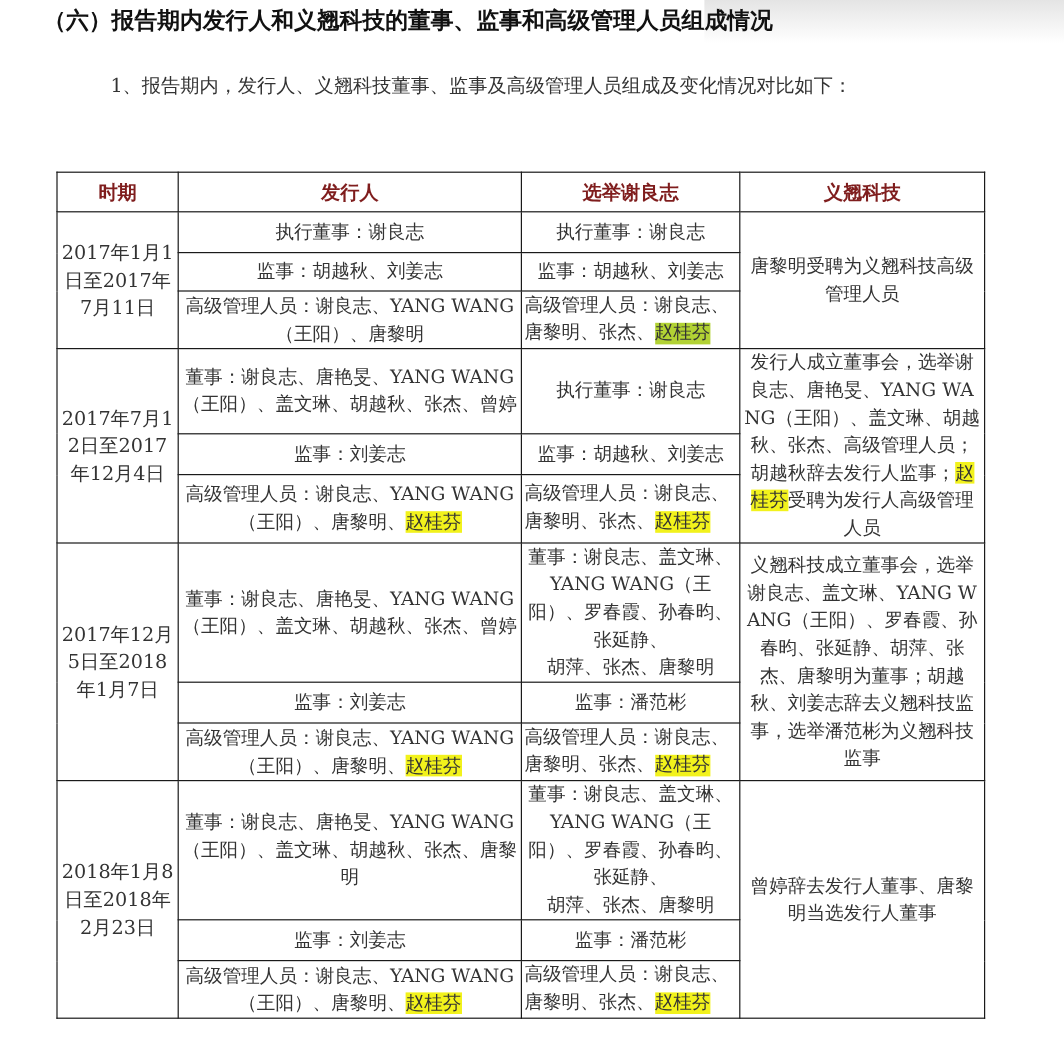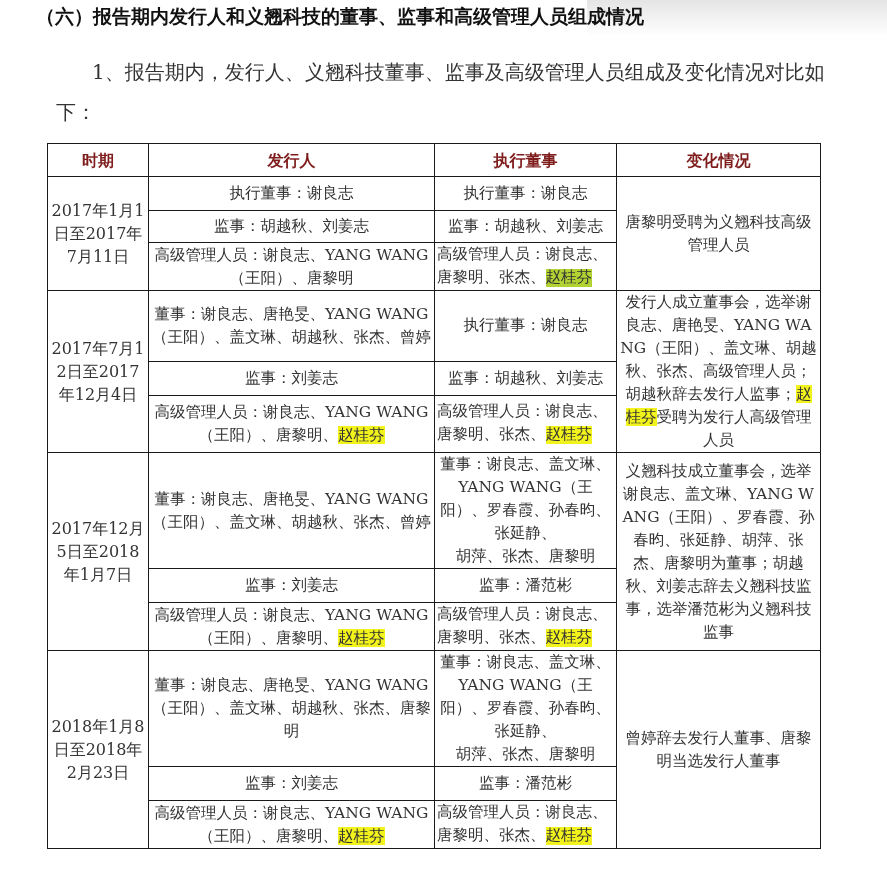--- a/index.html
+++ b/index.html
@@ -10,21 +10,21 @@
   .corner-shade {
     position:absolute; top:0; right:0; width:300px; height:36px;
     background: linear-gradient(to bottom, #d9d9d9 0%, rgba(255,255,255,0) 100%);
     opacity:0.7;
   }
   .section-title {
     position:absolute; left:36px; top:4px; font-size:19px; font-weight:bold;
     font-family: Liberation Sans, sans-serif; color:#111; letter-spacing:0px;
   }
   .para {
-    position:absolute; left:56px; top:52px; width:770px; font-size:20px; line-height:40px; color:#333;
+    position:absolute; left:56px; top:52px; width:770px; font-size:16px; line-height:40px; color:#333;
     text-indent:36px;
   }
   table.cmp {
     position:absolute; left:47px; top:143px; width:773px;
     border-collapse:collapse; table-layout:fixed; font-size:15.5px; color:#333;
   }
   table.cmp td, table.cmp th {
     border:1.2px solid #1a1a1a; text-align:center; vertical-align:middle;
     padding:0 2px; line-height:23px; word-break:break-all;
   }
@@ -50,22 +50,22 @@
   <colgroup>
     <col style="width:101px">
       <col style="width:286px">
       <col style="width:182px">
       <col style="width:204px">
   </colgroup>
   <thead>
     <tr>
       <th>时期</th>
       <th>发行人</th>
-      <th>执行董事</th>
-      <th>变化情况</th>
+      <th>选举谢良志</th>
+      <th>义翘科技</th>
     </tr>
   </thead>
   <tbody>
 
     <tr style="height:34px">
       <td rowspan="3" class="period">2017年1月1日至2017年7月11日</td>
       <td>执行董事：谢良志</td>
       <td>执行董事：谢良志</td>
       <td rowspan="3" class="change">唐黎明受聘为义翘科技高级管理人员</td>
     </tr>

